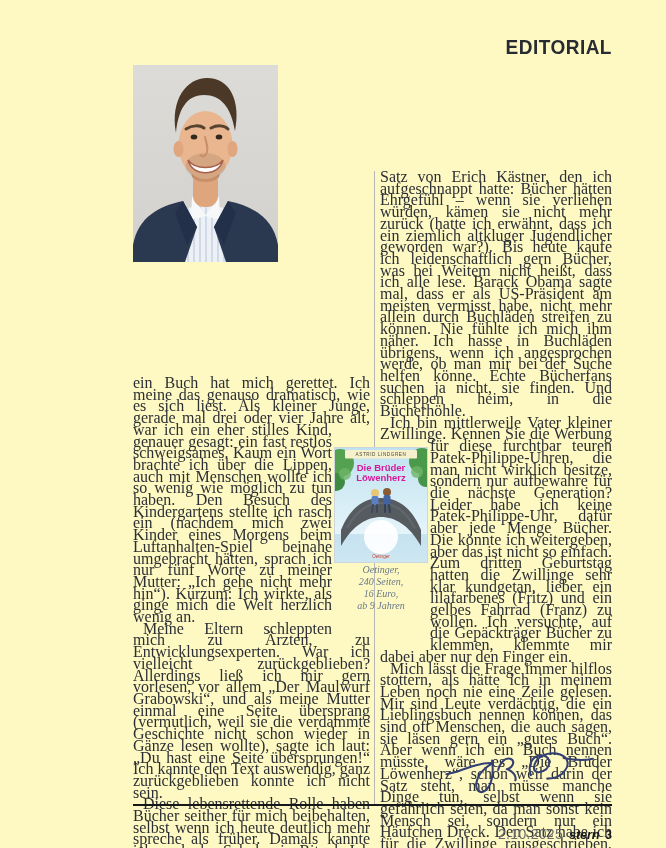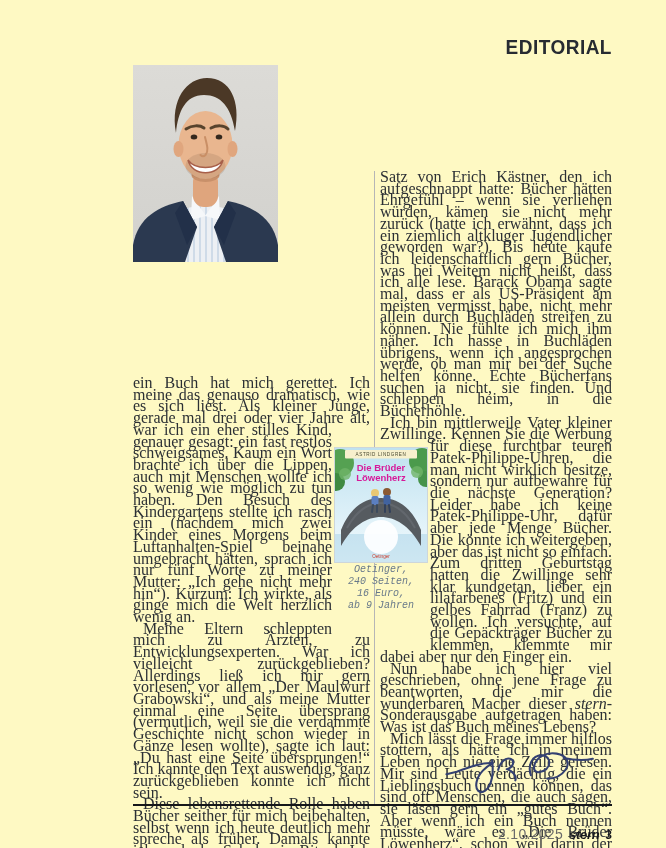--- a/index.html
+++ b/index.html
@@ -49,21 +49,21 @@
 
   .col-divider{position:absolute;left:374px;top:171px;width:1px;height:634px;background:#b6b6b6;}
 
   .book-figure{position:absolute;left:330px;top:448px;width:102px;z-index:2;text-align:center;}
   .book-figure svg{display:block;margin:0 auto;box-shadow:0 0 0 1px #cdd6da;}
   .book-caption-bold{
     margin-top:7px;font-family:"Liberation Sans","DejaVu Sans",sans-serif;
     font-size:10.5px;line-height:12.5px;font-weight:700;color:#23272c;
   }
   .book-caption-detail{
-    margin-top:2px;font-family:Liberation Mono, monospace;
+    margin-top:2px;font-family:Liberation Serif, serif;
     font-style:italic;font-size:10px;line-height:12px;color:#68798a;
   }
 
   .signature{position:absolute;left:443px;top:738px;width:155px;height:64px;}
 
   .footer-rule{position:absolute;left:133px;top:804px;width:479px;height:2px;background:#15171a;}
   .footer-meta{
     position:absolute;top:810px;right:54px;display:flex;align-items:baseline;gap:6px;
     font-family:"Liberation Sans","DejaVu Sans",sans-serif;
   }
@@ -133,21 +133,20 @@
     <p class="indent">Diese lebensrettende Rolle haben Bücher seither für mich beibehalten, selbst wenn ich heute deutlich mehr spreche als früher. Damals kannte ich nach der Schule ein Ritual: Ich stibitzte einen Schokopudding mit Sahne, und während ich die köstliche Sahne sorgfältig in kleinsten Portionen abschleckte, las ich zu jedem einzelnen Löffel die liebste Stelle meines jeweiligen Lieblingsbuchs, immer wieder. Glück kann man nicht beschreiben? Oh doch, genau so.</p>
     <p class="indent">Aus vielen Büchern wurden mehr Bücher, und aus mehr Büchern wurden noch mehr Bücher. Wann immer ich welche abgeben sollte, konterte ich mit einem</p>
   </div>
 
   <div class="col-divider"></div>
 
   <div class="col right-col">
     <div class="wrap-spacer-right"></div>
     <p>Satz von Erich Kästner, den ich aufgeschnappt hatte: Bücher hätten Ehrgefühl – wenn sie verliehen würden, kämen sie nicht mehr zurück (hatte ich erwähnt, dass ich ein ziemlich altkluger Jugendlicher geworden war?). Bis heute kaufe ich leidenschaftlich gern Bücher, was bei Weitem nicht heißt, dass ich alle lese. Barack Obama sagte mal, dass er als US-Präsident am meisten vermisst habe, nicht mehr allein durch Buchläden streifen zu können. Nie fühlte ich mich ihm näher. Ich hasse in Buchläden übrigens, wenn ich angesprochen werde, ob man mir bei der Suche helfen könne. Echte Bücherfans suchen ja nicht, sie finden. Und schleppen heim, in die Bücherhöhle.</p>
     <p class="indent">Ich bin mittlerweile Vater kleiner Zwillinge. Kennen Sie die Werbung für diese furchtbar teuren Patek-Philippe-Uhren, die man nicht wirklich besitze, sondern nur aufbewahre für die nächste Generation? Leider habe ich keine Patek-Philippe-Uhr, dafür aber jede Menge Bücher. Die könnte ich weitergeben, aber das ist nicht so einfach. Zum dritten Geburtstag hatten die Zwillinge sehr klar kundgetan, lieber ein lilafarbenes (Fritz) und ein gelbes Fahrrad (Franz) zu wollen. Ich versuchte, auf die Gepäckträger Bücher zu klemmen, klemmte mir dabei aber nur den Finger ein.</p>
-    <p class="indent"><span>Nun habe ich hier viel geschrieben, ohne jene Frage zu beantworten, die mir die wunderbaren Macher dieser </span><span class="brand-italic">stern</span><span>-Sonderausgabe aufgetragen haben: Was ist das Buch meines Lebens?</span></p>
     <p class="indent">Mich lässt die Frage immer hilflos stottern, als hätte ich in meinem Leben noch nie eine Zeile gelesen. Mir sind Leute verdächtig, die ein Lieblingsbuch nennen können, das sind oft Menschen, die auch sagen, sie läsen gern ein „gutes Buch“. Aber wenn ich ein Buch nennen müsste, wäre es „Die Brüder Löwenherz“, schon weil darin der Satz steht, man müsse manche Dinge tun, selbst wenn sie gefährlich seien, da man sonst kein Mensch sei, sondern nur ein Häufchen Dreck. Den Satz habe ich für die Zwillinge rausgeschrieben, auf eine Karte, und irgendwann kriegen sie die auf ihren Gepäckträger geklemmt, ohne dass ich mir den Finger einklemme.</p>
     <p class="closing">Zwillinge Ihr</p>
   </div>
 
   <div class="book-figure">
     <svg width="92" height="114" viewBox="0 0 92 114">
       <defs>
         <linearGradient id="sky" x1="0" y1="0" x2="0" y2="1">
           <stop offset="0" stop-color="#bfe2f0"></stop>
             <stop offset="1" stop-color="#f2fafd"></stop>

